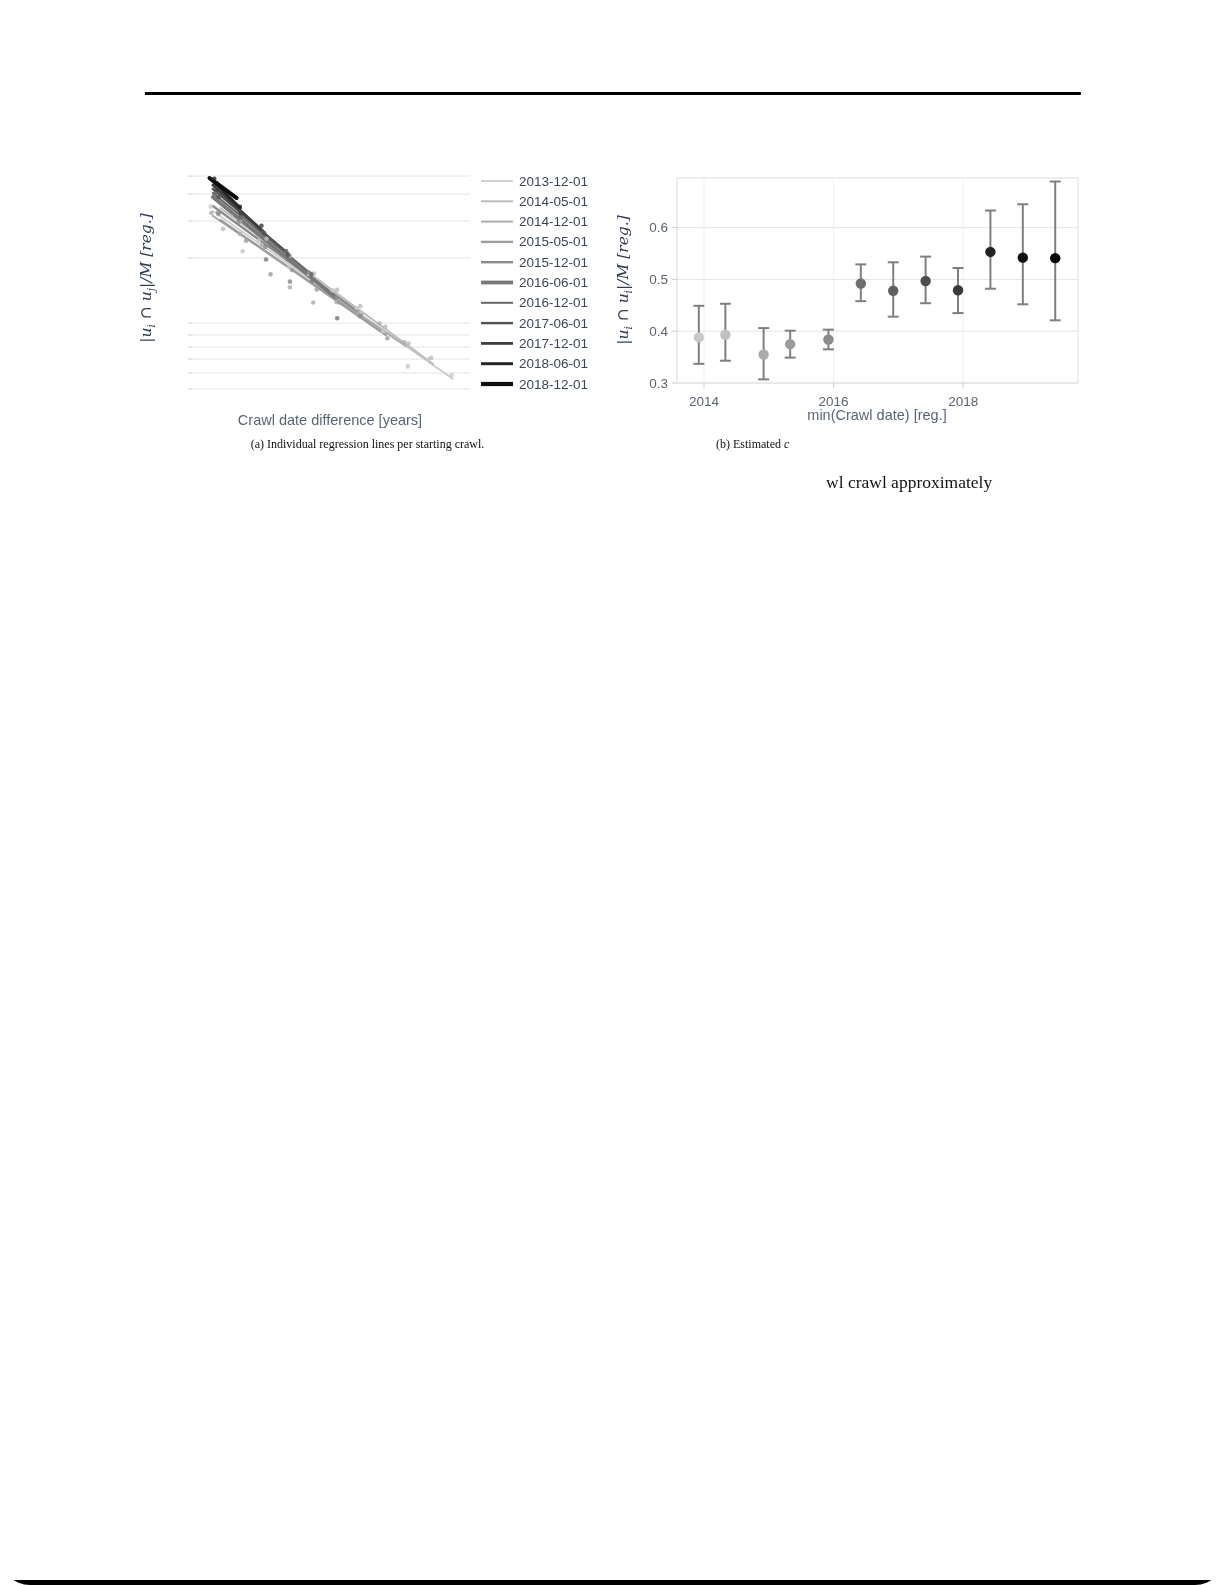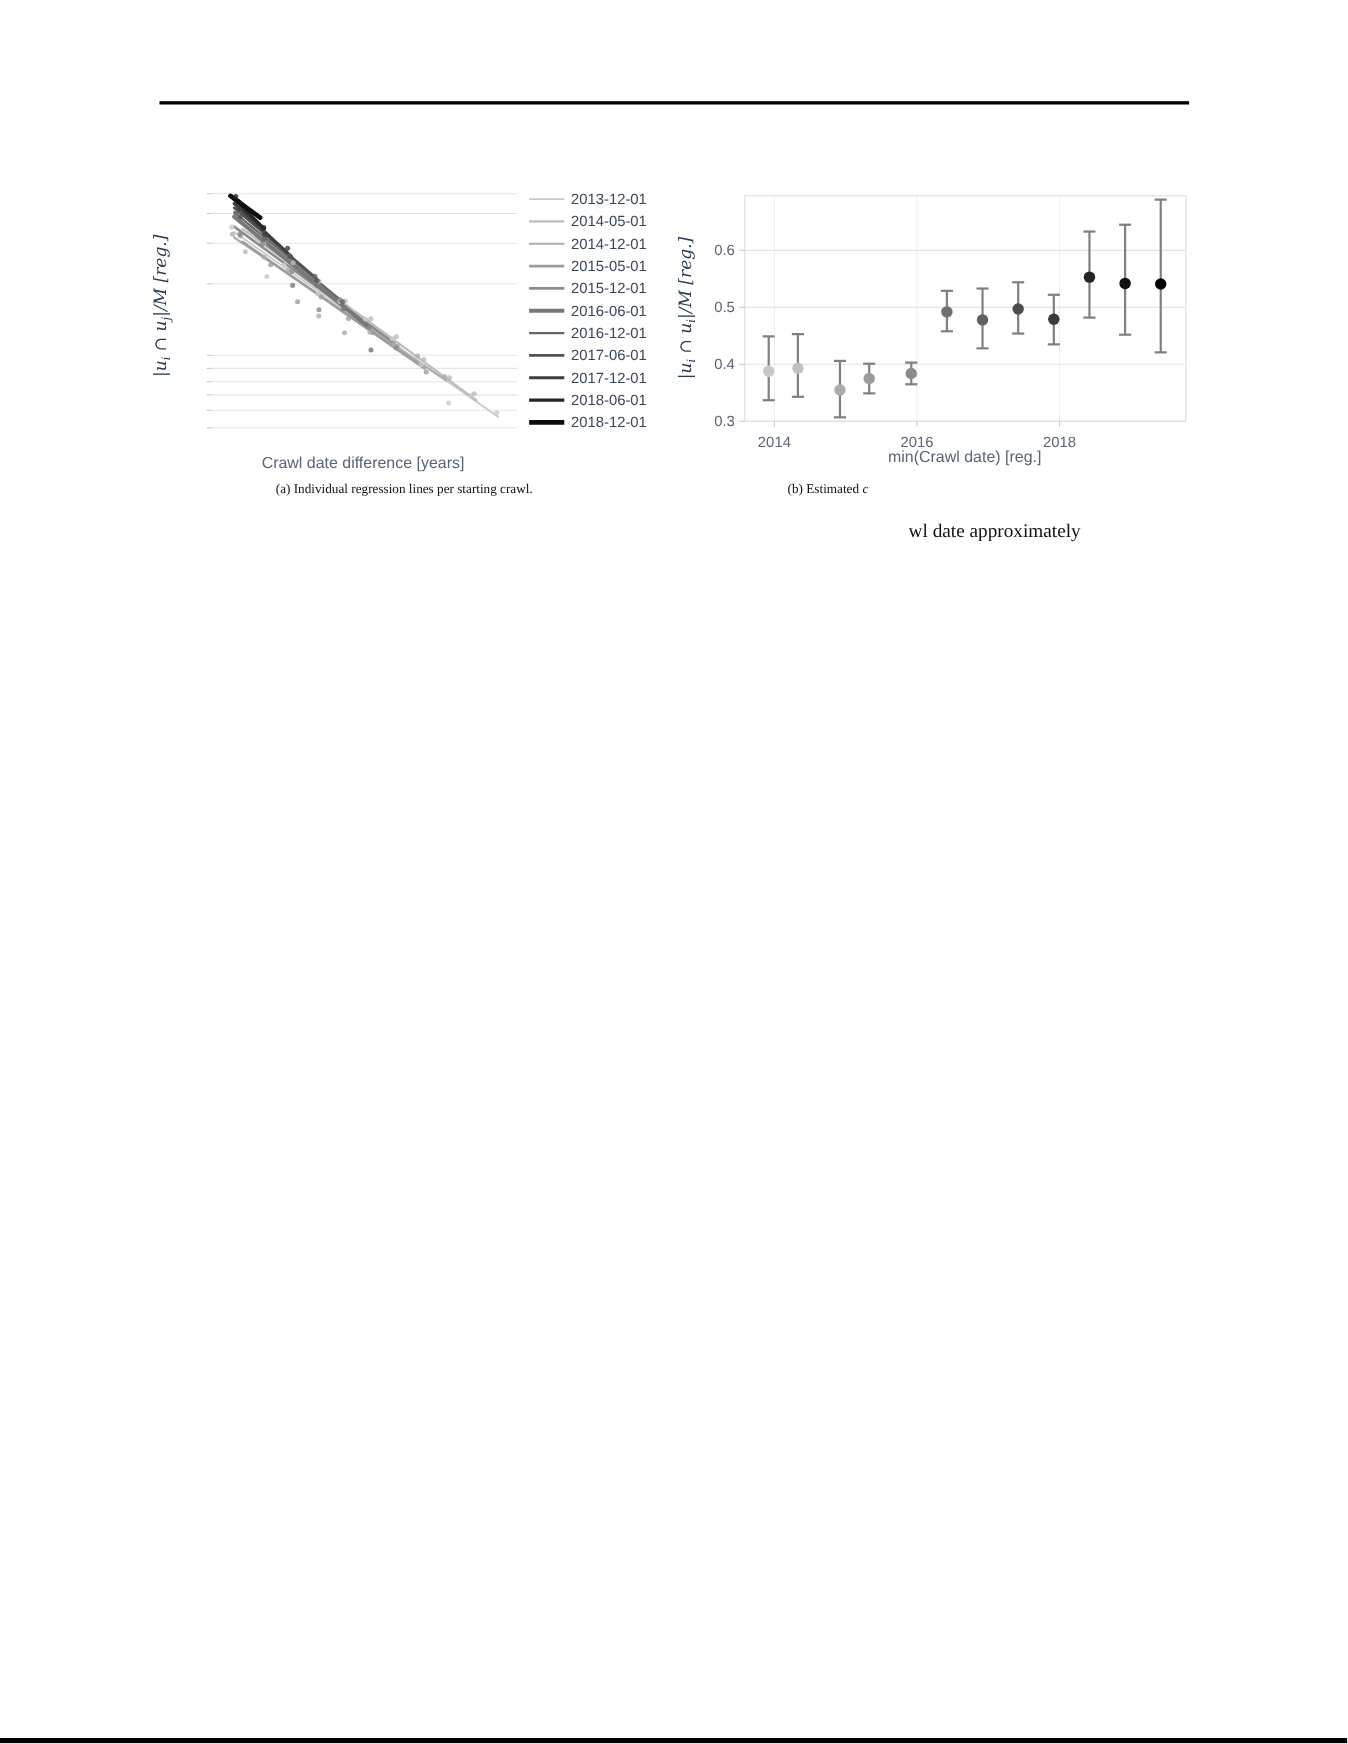--- a/index.html
+++ b/index.html
@@ -1,17 +1,17 @@
 <!DOCTYPE html>
 <html><head>
 <meta charset="utf-8">
 <style>
   html,body{margin:0;padding:0;background:#ffffff;}
   .page{position:relative;width:1225px;height:1585px;background:#ffffff;overflow:hidden;
-        font-family:"Liberation Serif","DejaVu Serif",serif;}
+        font-family:"Liberation Serif","DejaVu Serif",serif;border-radius:30px;}
   .top-rule{position:absolute;left:145px;top:92px;width:936px;height:3px;background:#000;}
   .bottom-bar{position:absolute;left:0;top:1580px;width:1225px;height:5px;background:#000;}
   .chart-svg{position:absolute;overflow:visible;}
   #chart-a{left:135px;top:150px;}
   #chart-b{left:610px;top:150px;}
   .sans-label{font-family:"Liberation Sans","DejaVu Sans",sans-serif;}
   .axis-title{font-size:14.5px;fill:#5a6477;}
   .tick-label{font-size:13.5px;fill:#5c6470;}
   .legend-label{font-size:13.5px;fill:#3b4559;}
   .math{font-family:"DejaVu Serif",serif;font-style:italic;font-size:15.5px;fill:#2e3a54;}
@@ -284,16 +284,16 @@
         </g>
       </g>
     <text class="math" transform="rotate(-90 18 130)" x="18" y="130" text-anchor="middle"><tspan>|u</tspan><tspan class="sub" dy="3.5">i</tspan><tspan dy="-3.5"> ∩ u</tspan><tspan class="sub" dy="3.5">i</tspan><tspan dy="-3.5">|/M [reg.]</tspan></text>
     <text class="sans-label axis-title" x="267" y="270" text-anchor="middle">min(Crawl date) [reg.]</text>
   </svg>
 
   <div class="caption caption-a">(a) Individual regression lines per starting crawl.</div>
 
   <div class="caption caption-b"><span>(b) Estimated </span><i>c</i></div>
 
-  <div class="stray-text">wl date approximately</div>
+  <div class="stray-text">wl crawl approximately</div>
 
   <div class="bottom-bar"></div>
 </div>
 
 </body></html>

